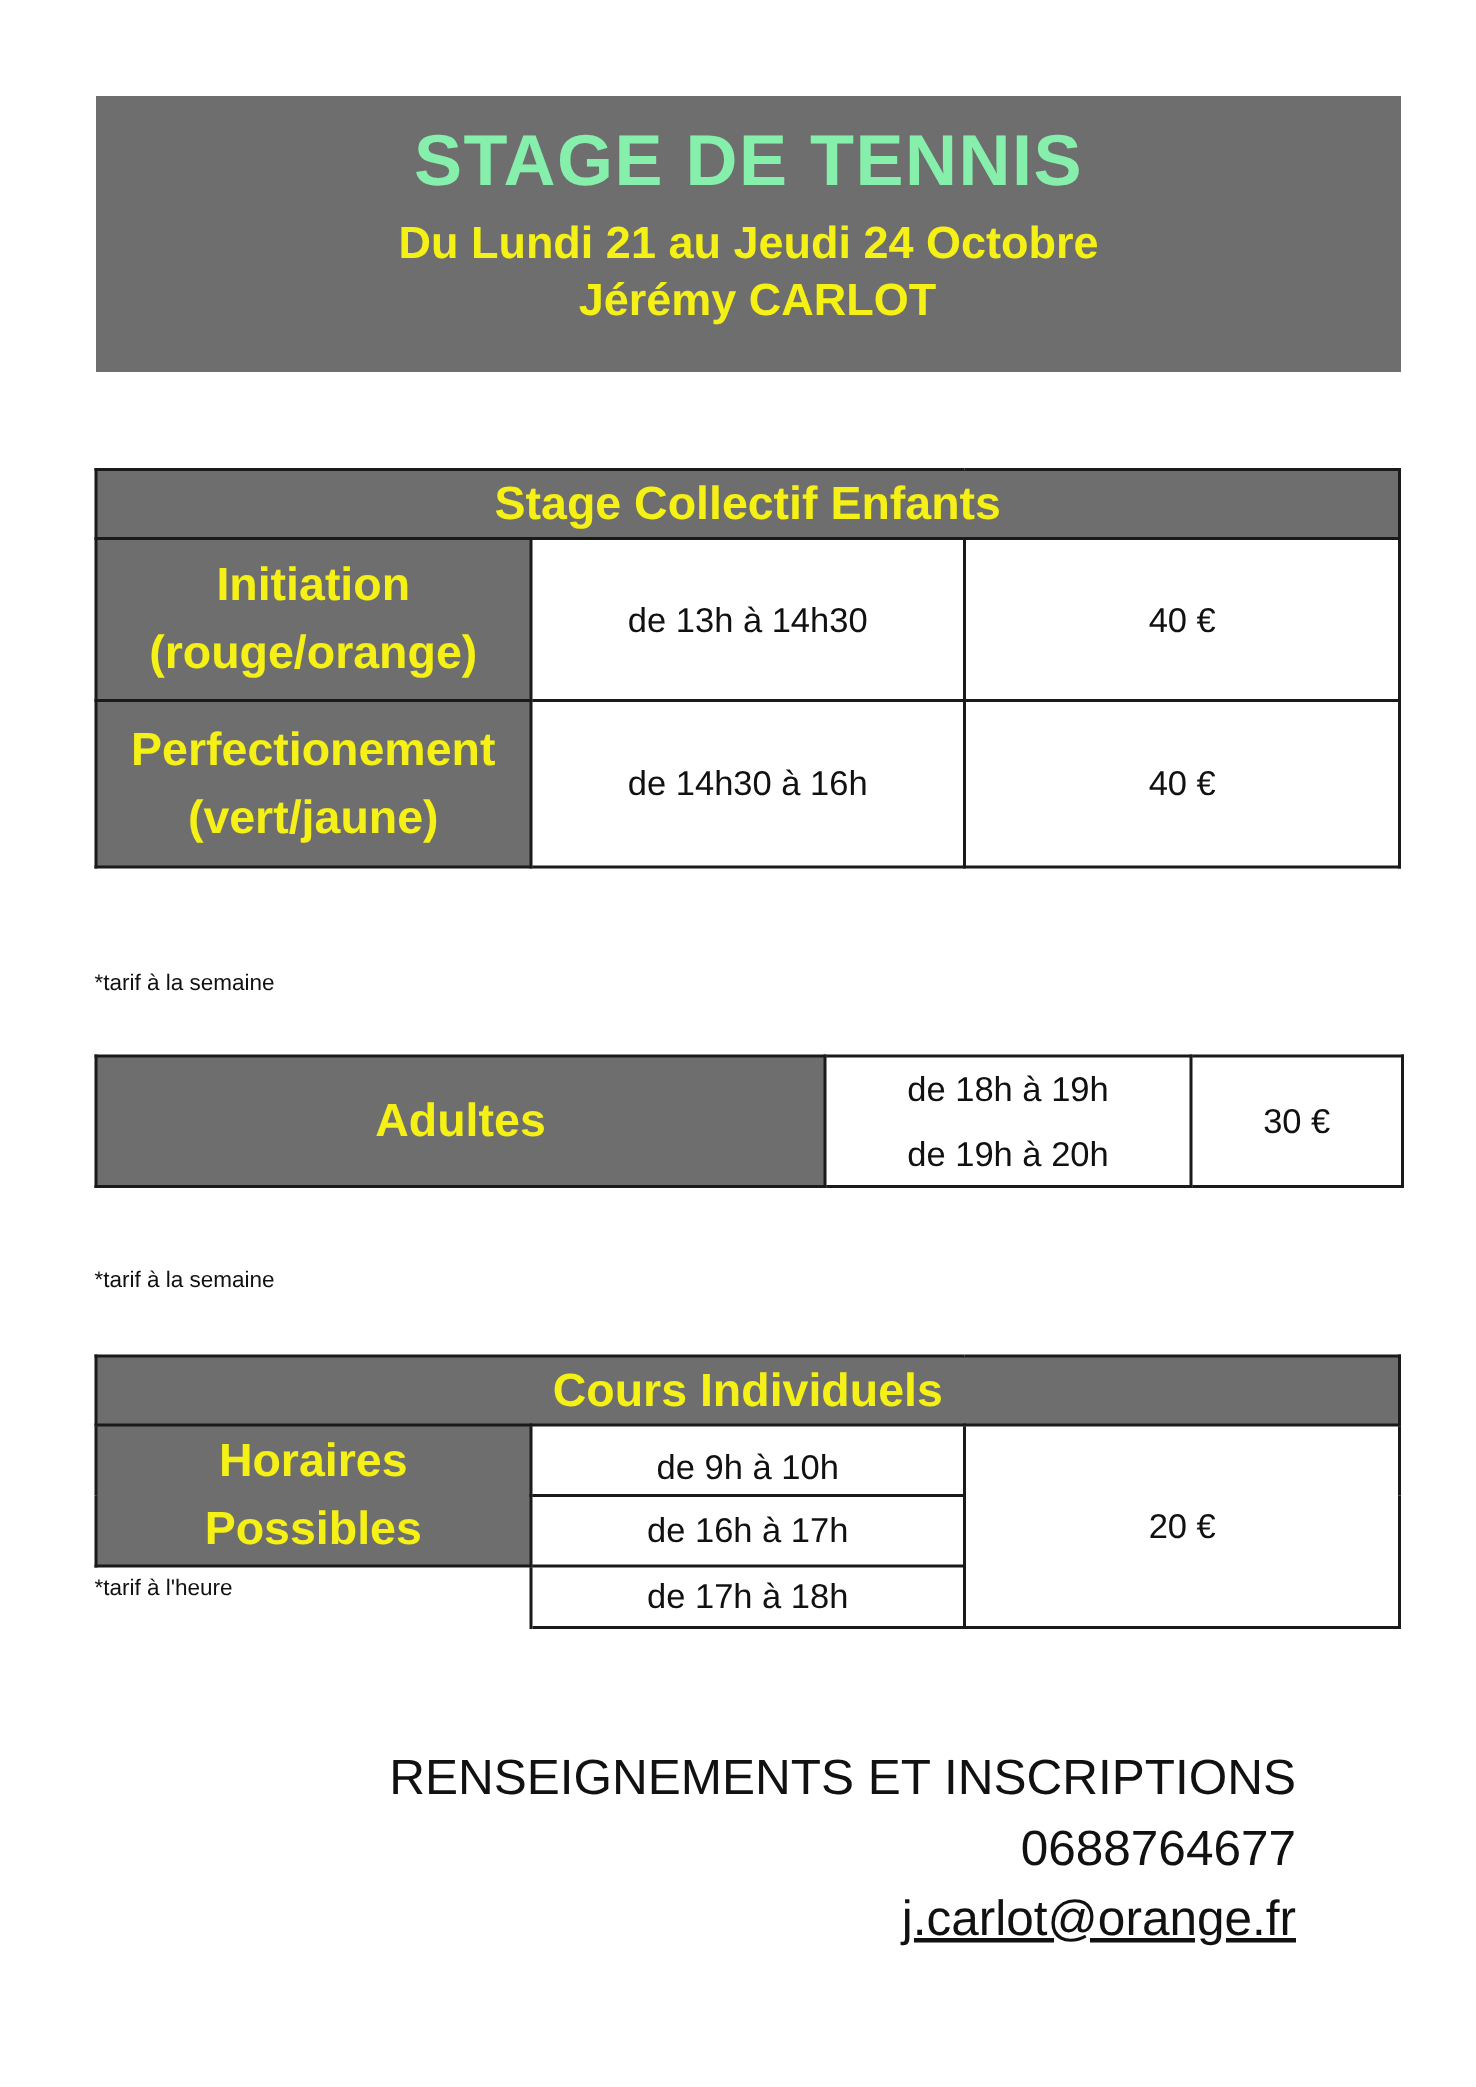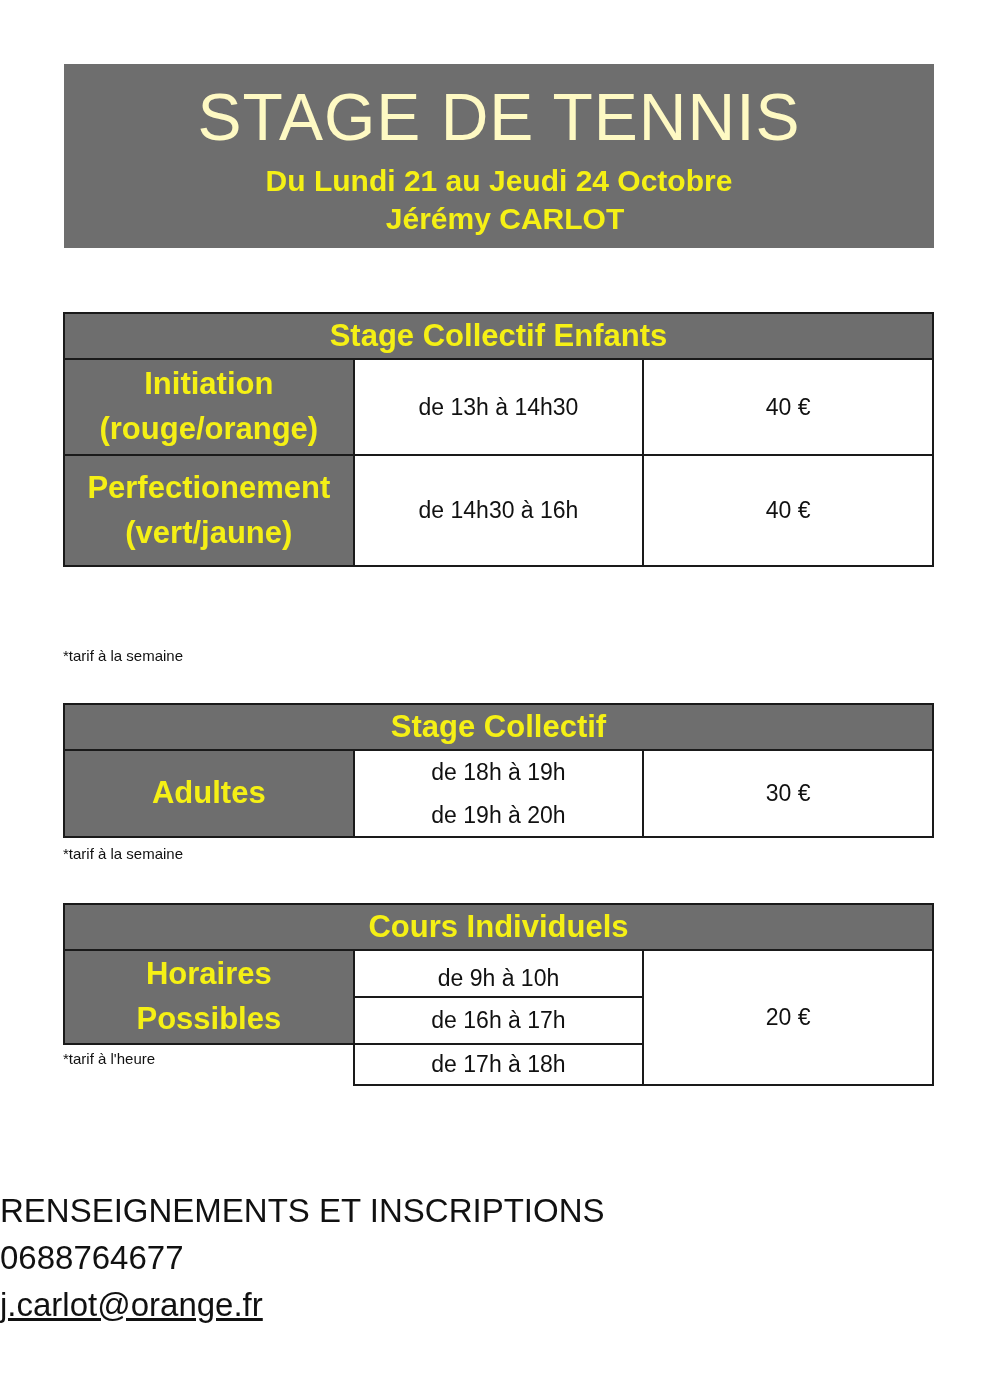--- a/index.html
+++ b/index.html
@@ -27,23 +27,23 @@
     position: absolute;
     left: 64px;
     top: 64px;
     width: 870px;
     height: 184px;
     background: #6e6e6e;
     box-sizing: border-box;
     text-align: center;
   }
   .header-title {
-    color: #fef9c3;
-    font-size: 66px;
-    font-weight: 400;
+    color: #86efac;
+    font-size: 48px;
+    font-weight: 700;
     line-height: 1;
     letter-spacing: 1px;
     margin-top: 20px;
     white-space: nowrap;
   }
   .header-sub1 {
     color: #f5f015;
     font-size: 30px;
     font-weight: bold;
     line-height: 1.25;
@@ -129,23 +129,23 @@
     color: #111111;
     font-size: 15px;
     font-family: "Liberation Sans", sans-serif;
     white-space: nowrap;
   }
 
   
   .footer {
     position: absolute;
     left: 0;
-    top: 1188px;
+    top: 1162px;
     width: 864px;
-    text-align: left;
+    text-align: right;
   }
   .footer .fline {
     display: block;
     color: #111111;
     font-size: 33px;
     font-weight: normal;
     line-height: 1.42;
     white-space: nowrap;
   }
   .footer .email {
@@ -163,21 +163,21 @@
     <div class="header-sub2">Jérémy CARLOT</div>
   </div>
 
   <div class="tbl" id="tbl-1" style="top:312px;">
     <table>
       <tbody>
         <tr>
           <td class="cap-cell" colspan="3">Stage Collectif Enfants</td>
         </tr>
         <tr>
-          <td class="label-cell" style="height:96px;">
+          <td class="label-cell" style="height:108px;">
             <span class="l1">Initiation</span>
             <span class="l2">(rouge/orange)</span>
           </td>
           <td class="time-cell">
             <span class="t-line">de 13h à 14h30</span>
           </td>
           <td class="price-cell">40 €</td>
         </tr>
         <tr>
           <td class="label-cell" style="height:111px;">
@@ -190,23 +190,20 @@
           <td class="price-cell">40 €</td>
         </tr>
       </tbody>
     </table>
   </div>
   <div class="note" style="top:647px;">*tarif à la semaine</div>
 
   <div class="tbl" id="tbl-2" style="top:703px;">
     <table>
       <tbody>
-        <tr>
-          <td class="cap-cell" colspan="3">Stage Collectif</td>
-        </tr>
         <tr>
           <td class="label-cell" style="width:486px;height:80px;">
             <span class="l1">Adultes</span>
           </td>
           <td class="time-cell" style="width:244px;text-align:center;">
             <span class="t-line">de 18h à 19h</span>
             <span class="t-line">de 19h à 20h</span>
           </td>
           <td class="price-cell" style="width:141px;">30 €</td>
         </tr>

